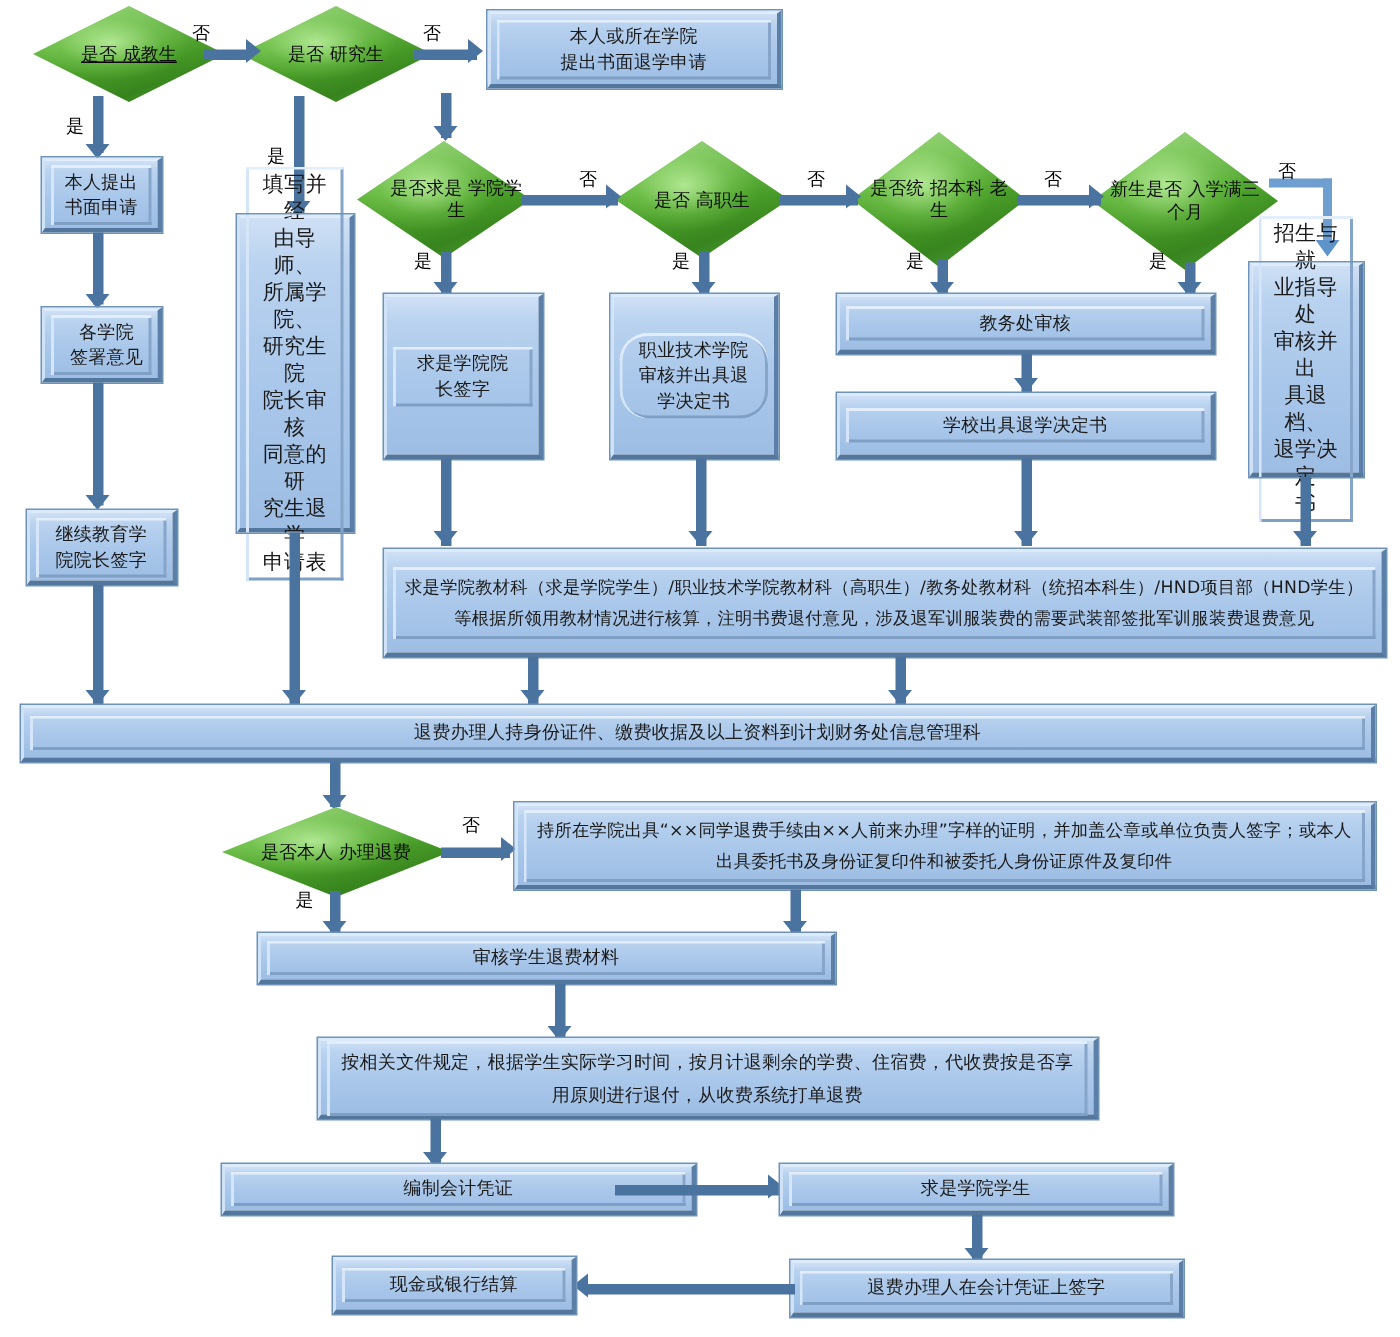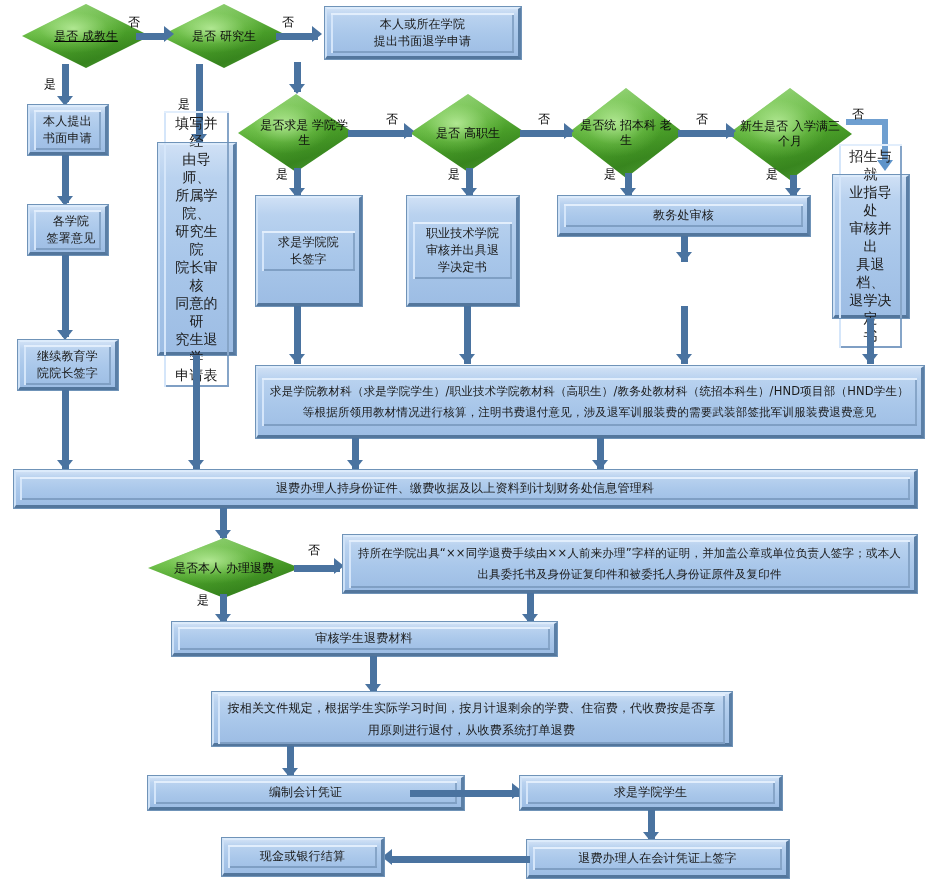--- a/index.html
+++ b/index.html
@@ -213,41 +213,44 @@
 长签字</div>
   </div>
   <div class="ln v" style="left:294px;top:306px;height:58px;"></div>
   <div class="arw down" style="left:289px;top:354px;"></div>
 
   <div class="ln v" style="left:466px;top:168px;height:28px;"></div>
   <div class="arw down" style="left:461px;top:188px;"></div>
   <div class="lbl" style="left:448px;top:168px;">是</div>
 
   <div class="box" style="left:407px;top:196px;width:112px;height:110px;">
-    <div class="inner" style="white-space:pre-line;">职业技术学院
+    <div class="inner" style="white-space:pre-line;border-radius:19px;">职业技术学院
 审核并出具退
 学决定书</div>
   </div>
   <div class="ln v" style="left:464px;top:306px;height:58px;"></div>
   <div class="arw down" style="left:459px;top:354px;"></div>
 
   <div class="ln v" style="left:625px;top:173px;height:24px;"></div>
   <div class="arw down" style="left:620px;top:188px;"></div>
   <div class="lbl" style="left:604px;top:168px;">是</div>
 
   <div class="ln v" style="left:790px;top:175px;height:22px;"></div>
   <div class="arw down" style="left:785px;top:188px;"></div>
   <div class="lbl" style="left:766px;top:168px;">是</div>
 
   <div class="box" style="left:558px;top:196px;width:252px;height:40px;">
     <div class="inner">教务处审核</div>
   </div>
   <div class="ln v" style="left:681px;top:236px;height:26px;"></div>
   <div class="arw down" style="left:676px;top:252px;"></div>
 
+  <div class="box" style="left:558px;top:262px;width:252px;height:44px;">
+    <div class="inner">学校出具退学决定书</div>
+  </div>
   <div class="ln v" style="left:681px;top:306px;height:58px;"></div>
   <div class="arw down" style="left:676px;top:354px;"></div>
 
   <div class="box vert" style="left:833px;top:175px;width:76px;height:143px;">
     <div class="inner" style="white-space:pre-line;">招生与就
 业指导处
 审核并出
 具退档、
 退学决定
 书</div>

